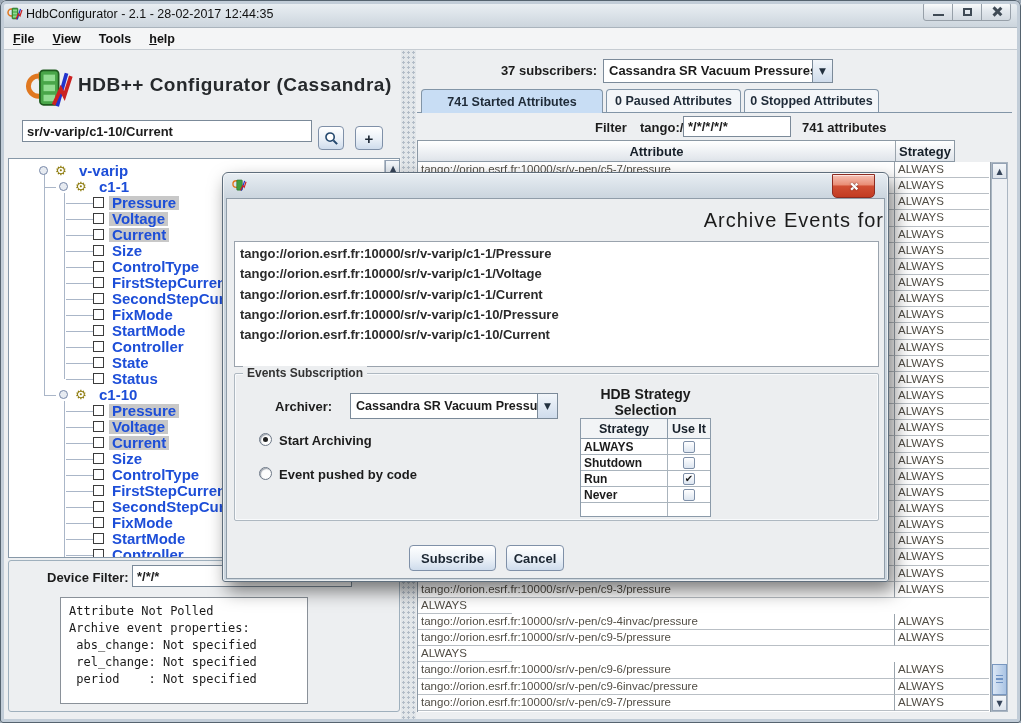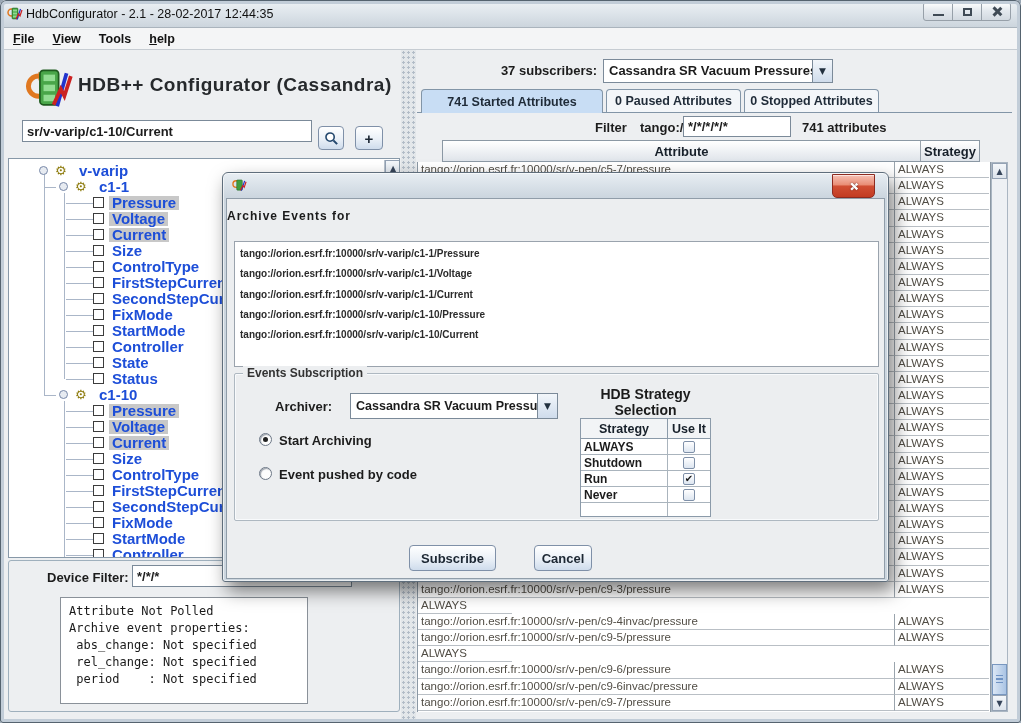--- a/index.html
+++ b/index.html
@@ -93,25 +93,25 @@
     box-shadow:5px 9px 18px rgba(0,0,0,.5), inset 0 0 0 1px rgba(255,255,255,.6);}
   .dlg-titlebar{position:absolute;left:1px;top:0;right:1px;height:25px;border-radius:6px 6px 0 0;}
   .dlg-close{position:absolute;right:12px;top:1px;width:43px;height:24px;
     border:1px solid #8e2a1f;border-radius:0 0 5px 5px;
     background:linear-gradient(180deg,#f6c0b4 0%,#e98d75 45%,#d14f34 50%,#c23b22 100%);
     display:flex;align-items:center;justify-content:center;
     box-shadow:inset 0 1px 0 rgba(255,255,255,.6);}
   .dlg-close .glyph-x:before,.dlg-close .glyph-x:after{background:#fff;box-shadow:0 0 2px rgba(60,0,0,.8);}
   .dlg-body{position:absolute;left:3px;top:25px;width:659px;height:381px;
     background:#eceef0;border:1px solid #909da9;}
-  .dlg-title{position:absolute;left:0;top:10px;width:100%;text-align:left;
-    font-size:12px;font-weight:700;color:#1b1b1b;letter-spacing:1px;}
+  .dlg-title{position:absolute;left:0;top:10px;width:100%;text-align:right;
+    font-size:20px;font-weight:400;color:#1b1b1b;letter-spacing:1px;}
   .dlg-list{position:absolute;left:7px;top:42px;width:645px;height:126px;background:#fff;
     border:1px solid #9aa3ad;padding:2px 0;}
-  .dlg-list div{font-size:10px;font-weight:700;color:#2b2b2b;line-height:20.3px;padding:0 5px;white-space:nowrap;}
+  .dlg-list div{font-size:13px;font-weight:700;color:#2b2b2b;line-height:20.3px;padding:0 5px;white-space:nowrap;}
   .group{position:absolute;left:7px;top:174px;width:645px;height:148px;
     border:1px solid #aeb8c1;border-radius:2px;box-shadow:inset 0 0 0 1px #f8fafc;}
   .legend{position:absolute;left:8px;top:-8px;background:#eceef0;padding:0 4px;
     font-size:12px;font-weight:700;color:#333;}
   .radio{position:absolute;width:13px;height:13px;border-radius:50%;background:#fdfdfd;
     border:1px solid #6c7786;box-shadow:inset 1px 1px 1px rgba(90,100,115,.6);}
   .radio.on:after{content:"";position:absolute;left:3px;top:3px;width:5px;height:5px;border-radius:50%;background:#222;}
   .stable{position:absolute;left:345px;top:44px;width:131px;border:1px solid #8b9aa9;background:#fff;}
   .stable .hrow{display:flex;height:20px;border-bottom:1px solid #8b9aa9;
     font-size:12.5px;font-weight:700;color:#17202a;background:#f2f4f6;}
@@ -345,21 +345,21 @@
       <div class="abs tab" style="left: 606px; width: 135px;">0 Paused Attributes</div>
       <div class="abs tab" style="left: 744px; width: 135px;">0 Stopped Attributes</div>
     </div>
   <div class="abs tabline"></div>
 
   <div class="abs blabel" style="left:595px;top:120px;">Filter</div>
   <div class="abs blabel" style="left:640px;top:120px;">tango://</div>
   <input class="abs field" style="left: 683px; top: 116px; width: 108px; height: 21px;" value="*/*/*/*/*">
   <div class="abs blabel" style="left:802px;top:120px;">741 attributes</div>
 
-  <div class="abs thead" style="left:442px;top:140px;width:538px;height:22px;">
+  <div class="abs thead" style="left:417px;top:140px;width:538px;height:22px;">
     <div style="width:478px;border-right:1px solid #9aa4ad;">Attribute</div>
     <div style="flex:1;">Strategy</div>
   </div>
   <div class="abs tbody" id="tbody" style="left:417px;top:162px;width:574px;height:550px;">
       <div class="drow">
         <div class="dcell a">tango://orion.esrf.fr:10000/sr/v-pen/c5-7/pressure</div>
         <div class="dcell s">ALWAYS</div>
       </div>
       <div class="drow">
         <div class="dcell a"></div>
@@ -566,18 +566,18 @@
               </div>
             </div>
           <div class="srow empty-row" style="border-bottom:none;">
             <div class="name"></div>
             <div class="use"></div>
           </div>
         </div>
       </div>
 
       <div class="oceanbtn abs" style="left:182px;top:346px;width:87px;height:26px;">Subscribe</div>
-      <div class="oceanbtn abs" style="left:279px;top:346px;width:58px;height:26px;margin-left:28px;">Cancel</div>
+      <div class="oceanbtn abs" style="left:279px;top:346px;width:58px;height:26px;">Cancel</div>
     </div>
   </div>
 
   <div class="abs frame"></div>
 </div>
 
 </body></html>

